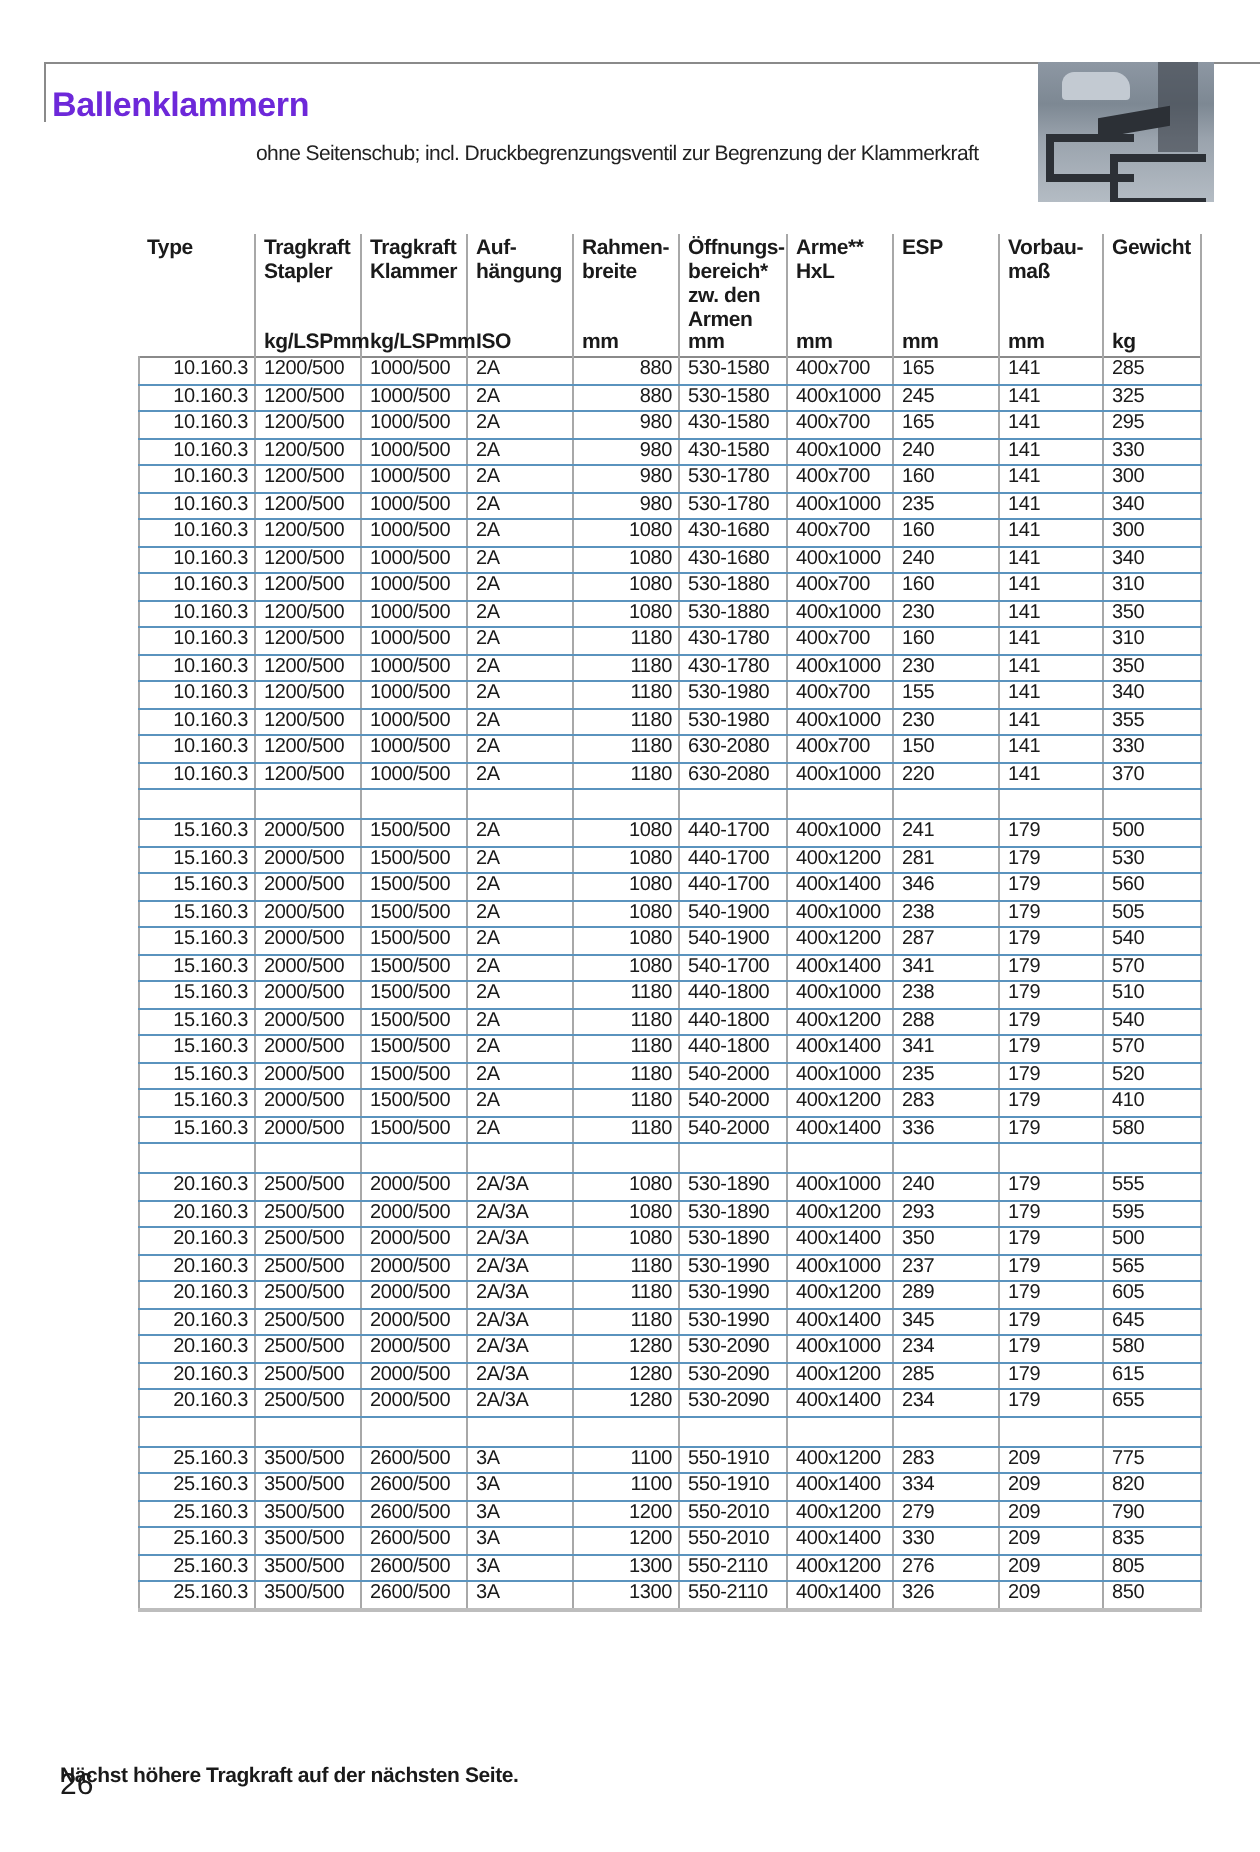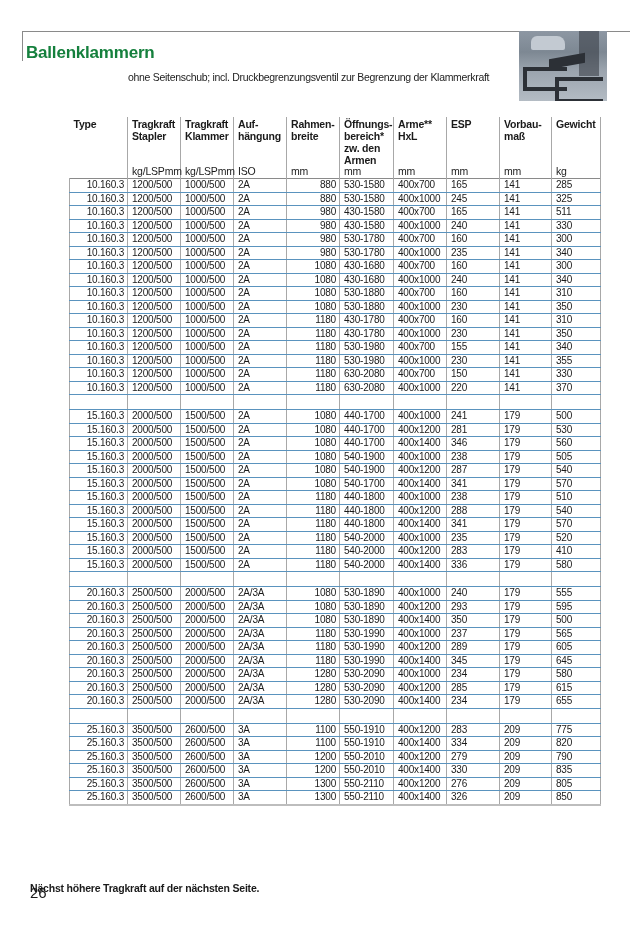--- a/index.html
+++ b/index.html
@@ -1,35 +1,35 @@
 <!DOCTYPE html>
 <html><head>
 <meta charset="utf-8">
 <style>
   html, body { margin:0; padding:0; background:#ffffff; }
   body { width:630px; height:926px; position:relative; overflow:hidden;
          font-family:"Liberation Sans", sans-serif; color:#1a1a1a; }
   .top-rule { position:absolute; left:22px; top:31px; width:608px; height:1px; background:#8a8a8a; }
   .left-rule { position:absolute; left:22px; top:31px; width:1px; height:30px; background:#8a8a8a; }
   .title { position:absolute; left:26px; top:43px; font-size:17px; font-weight:bold;
-           color:#15803d; letter-spacing:-0.2px; font-stretch:condensed; }
+           color:#6d28d9; letter-spacing:-0.2px; font-stretch:condensed; }
   .subtitle { position:absolute; left:128px; top:71px; font-size:10.5px; color:#222; letter-spacing:-0.3px; }
   .photo { position:absolute; left:519px; top:31px; width:88px; height:70px;
            background:linear-gradient(180deg,#8d97a3 0%,#7d8893 30%,#9aa3ad 55%,#b4bcc4 100%); overflow:hidden; }
   .photo .car { position:absolute; left:12px; top:5px; width:34px; height:14px; background:#c3cad2; border-radius:6px 8px 2px 2px; }
   .photo .mast { position:absolute; left:60px; top:0; width:20px; height:45px; background:#3a4048; opacity:.6; }
   .photo .arm1 { position:absolute; left:4px; top:36px; width:40px; height:16px; border:4px solid #2c3036; border-right:none; }
   .photo .arm2 { position:absolute; left:36px; top:46px; width:44px; height:18px; border:4px solid #2c3036; border-right:none; }
   .photo .frame { position:absolute; left:30px; top:25px; width:36px; height:10px; background:#2c3036; transform:skewY(-10deg); }
 
   .table-wrap { position:absolute; left:28px; top:117px; width:531px;margin-left:41px; }
   table { border-collapse:collapse; table-layout:fixed; width:531px; font-size:10px; letter-spacing:-0.2px; }
   th { font-weight:bold; text-align:left; vertical-align:top; padding:1px 3px 0 4px; line-height:12px; font-size:10.5px; }
   th.h { height:60px; position:relative; }
-  th.h .unitbox { position:absolute; bottom:1px; left:4px; font-weight:normal; }
+  th.h .unitbox { position:absolute; bottom:1px; left:4px; font-weight:bold; }
   td { padding:0 3px 0 4px; height:12.5px; line-height:12px; white-space:nowrap;
        border-left:1.5px solid #a8a8a8; border-bottom:1.5px solid #5a93be; }
   td:first-child { border-left:1.5px solid #a8a8a8;text-align:right; }
   td:last-child { border-right:1.5px solid #a8a8a8; }
   th { border-left:1.5px solid #a8a8a8; }
   th:first-child { border-left:none; }
   th:last-child { border-right:1.5px solid #a8a8a8; }
   tr.gap td { height:14px; border-bottom:1.5px solid #5a93be; }
   tr.first-row td { border-top:1.5px solid #8a8a8a; }
   td.c { text-align:right; }
@@ -140,21 +140,21 @@
         <tr>
           <td>10.160.3</td>
           <td>1200/500</td>
           <td>1000/500</td>
           <td>2A</td>
           <td class="c">980</td>
           <td>430-1580</td>
           <td>400x700</td>
           <td>165</td>
           <td>141</td>
-          <td>511</td>
+          <td>295</td>
         </tr>
         <tr>
           <td>10.160.3</td>
           <td>1200/500</td>
           <td>1000/500</td>
           <td>2A</td>
           <td class="c">980</td>
           <td>430-1580</td>
           <td>400x1000</td>
           <td>240</td>

